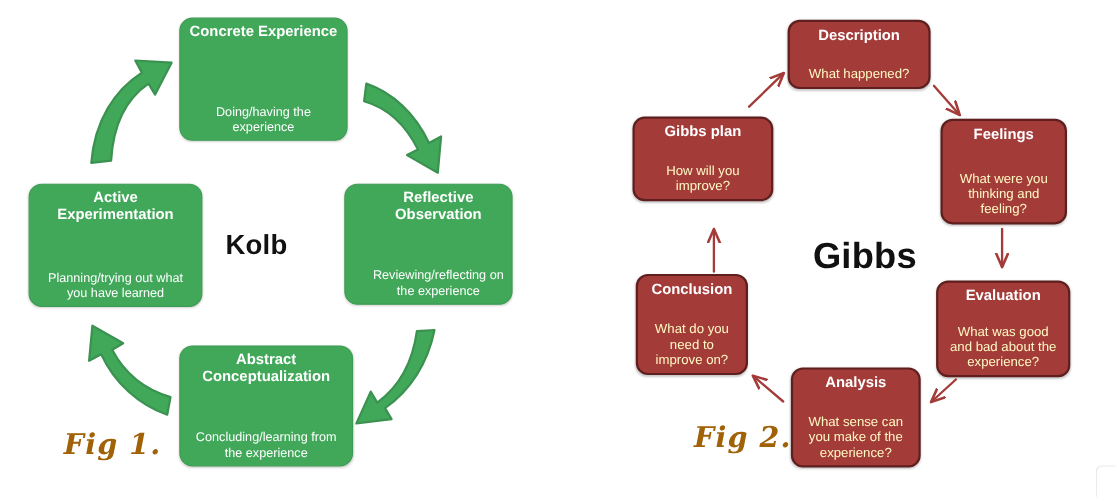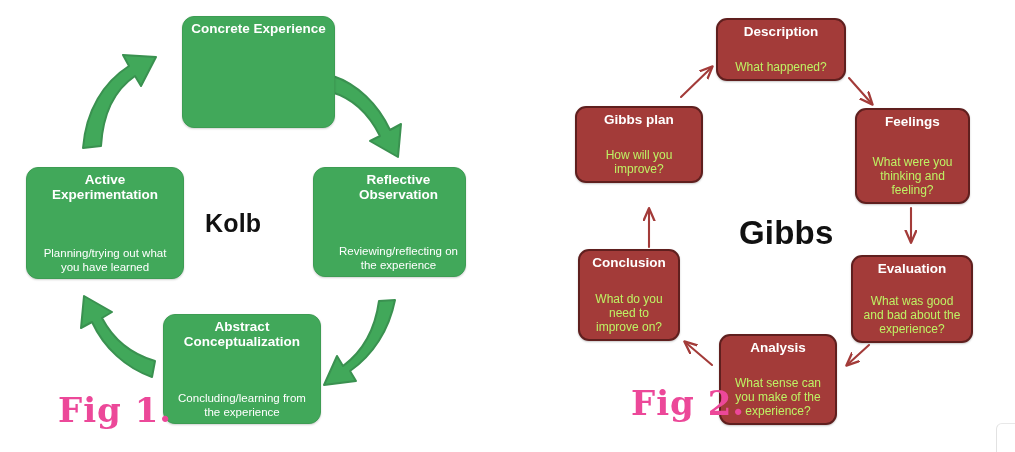--- a/index.html
+++ b/index.html
@@ -50,40 +50,41 @@
   .k-node .sub { font-size: 11.5px; margin-top: 2px; }
 
   
   .g-node {
     background: #a33b39;
     border: 2px solid #5f1f1e;
     box-shadow: 0 1px 2px rgba(0,0,0,0.22);
     border-radius: 11px;
   }
   .g-node .title { font-size: 13.5px; color:#ffffff; }
-  .g-node .sub { font-size: 12px; color:#bef264; margin-top: 4px; }
+  .g-node .sub { font-size: 12px; color:#fef9c3; margin-top: 4px; }
 
   
   .center-label {
     position: absolute;
     font-weight: bold;
     color: #111111;
     letter-spacing: 0.2px;
   }
   #kolb-label { font-size: 25px; }
   #gibbs-label { font-size: 33px; margin-top: 16px; }
 
   
   .fig-caption {
     position: absolute;
     font-family: "DejaVu Serif", serif;
     font-weight: bold;
-    font-size: 34px;
-    color: #ec4899;
+    font-size: 26px;
+    color: #a16207;
     letter-spacing: 1px;
+    font-style: italic;
   }
 
   svg.overlay {
     position: absolute;
     left: 0;
     top: 0;
     width: 1015px;
     height: 452px;
     pointer-events: none;
   }
@@ -110,22 +111,23 @@
       <path d="M 83 148 C 86 110 104 82 129 66 L 123 55 L 156 57 L 141 86 L 135 76 C 116 89 103 112 101 146 Z"></path>
 
       <path d="M 333 76 C 357 84 378 104 390 130 L 401 124 L 398 157 L 370 141 L 380 136 C 369 114 352 98 331 92 Z"></path>
 
       <path d="M 395 300 C 389 330 373 355 350 371 L 356 381 L 324 385 L 337 356 L 343 366 C 362 352 375 330 379 301 Z"></path>
 
       <path d="M 152 377 C 126 368 104 348 92 322 L 81 328 L 84 296 L 112 312 L 102 318 C 113 339 131 354 155 361 Z"></path>
     </g>
   </svg>
 
-  <div class="node k-node" style="left:163px; top:16px; width:153px; height:112px;margin-left:19px;">
+  <div class="node k-node" style="left:163px; top:16px; width:153px; height:112px;">
     <div class="title">Concrete Experience</div>
+    <div class="sub">Doing/having the experience</div>
   </div>
 
   <div class="node k-node" style="left:313px; top:167px; width:153px; height:110px;padding-left:24px;">
     <div class="title">Reflective Observation</div>
     <div class="sub">Reviewing/reflecting on the experience</div>
   </div>
 
   <div class="node k-node" style="left:163px; top:314px; width:158px; height:110px;">
     <div class="title">Abstract Conceptualization</div>
     <div class="sub">Concluding/learning from the experience</div>

